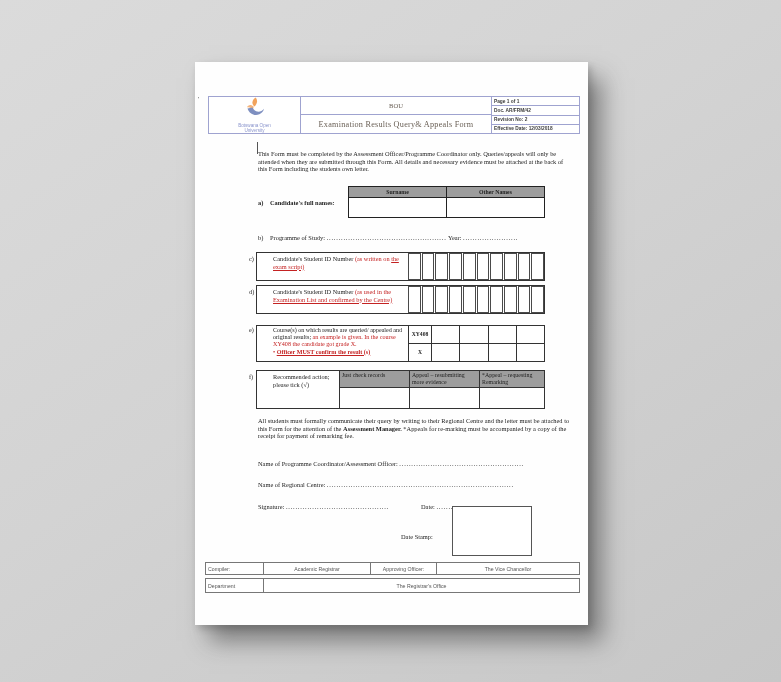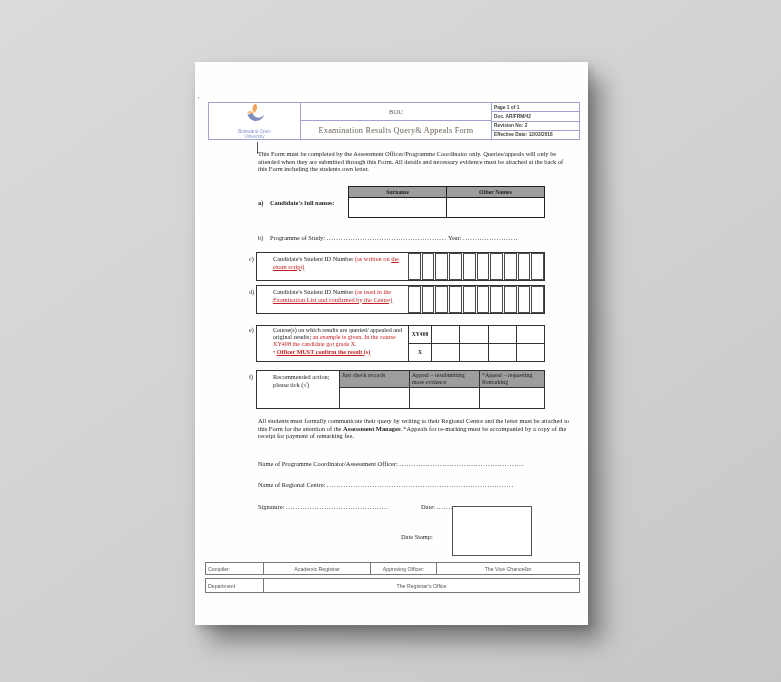--- a/index.html
+++ b/index.html
@@ -10,21 +10,21 @@
             background:linear-gradient(145deg,#dbdbdb 0%, #d3d3d3 45%, #c7c7c7 100%); }
 
   .page { position:absolute; left:195px; top:62px; width:393px; height:563px;
           background:#fefefe; color:#1d1d1d;
           box-shadow: 14px 16px 22px rgba(45,45,45,0.5), 3px 4px 7px rgba(0,0,0,0.18); }
 
   .stray-mark { position:absolute; left:3px; top:33px; font-size:7px; color:#444; }
   .cursor-mark { position:absolute; left:62px; top:80px; width:1px; height:12px; background:#555; }
 
   
-  .hdr { position:absolute; left:13px; top:40px; width:372px; height:38px;
+  .hdr { position:absolute; left:13px; top:34px; width:372px; height:38px;
          border:1px solid var(--accent_border,#9fa3d0); display:flex; background:#fff; }
   .hdr-logo { width:92px; border-right:1px solid var(--accent_border,#9fa3d0);
               display:flex; flex-direction:column; align-items:center; justify-content:center; }
   .logo-text { font-family:"Liberation Sans",sans-serif; font-size:4.6px; line-height:5.2px;
                color:#8a94cc; text-align:center; }
   .logo-flame { fill:var(--logo_orange,#f2a35c); }
   .logo-swirl { fill:var(--logo_blue,#7e8fc0); }
   .hdr-mid { width:191px; border-right:1px solid var(--accent_border,#9fa3d0);
              display:flex; flex-direction:column; }
   .hdr-mid-top { height:18px; border-bottom:1px solid var(--accent_border,#9fa3d0);

